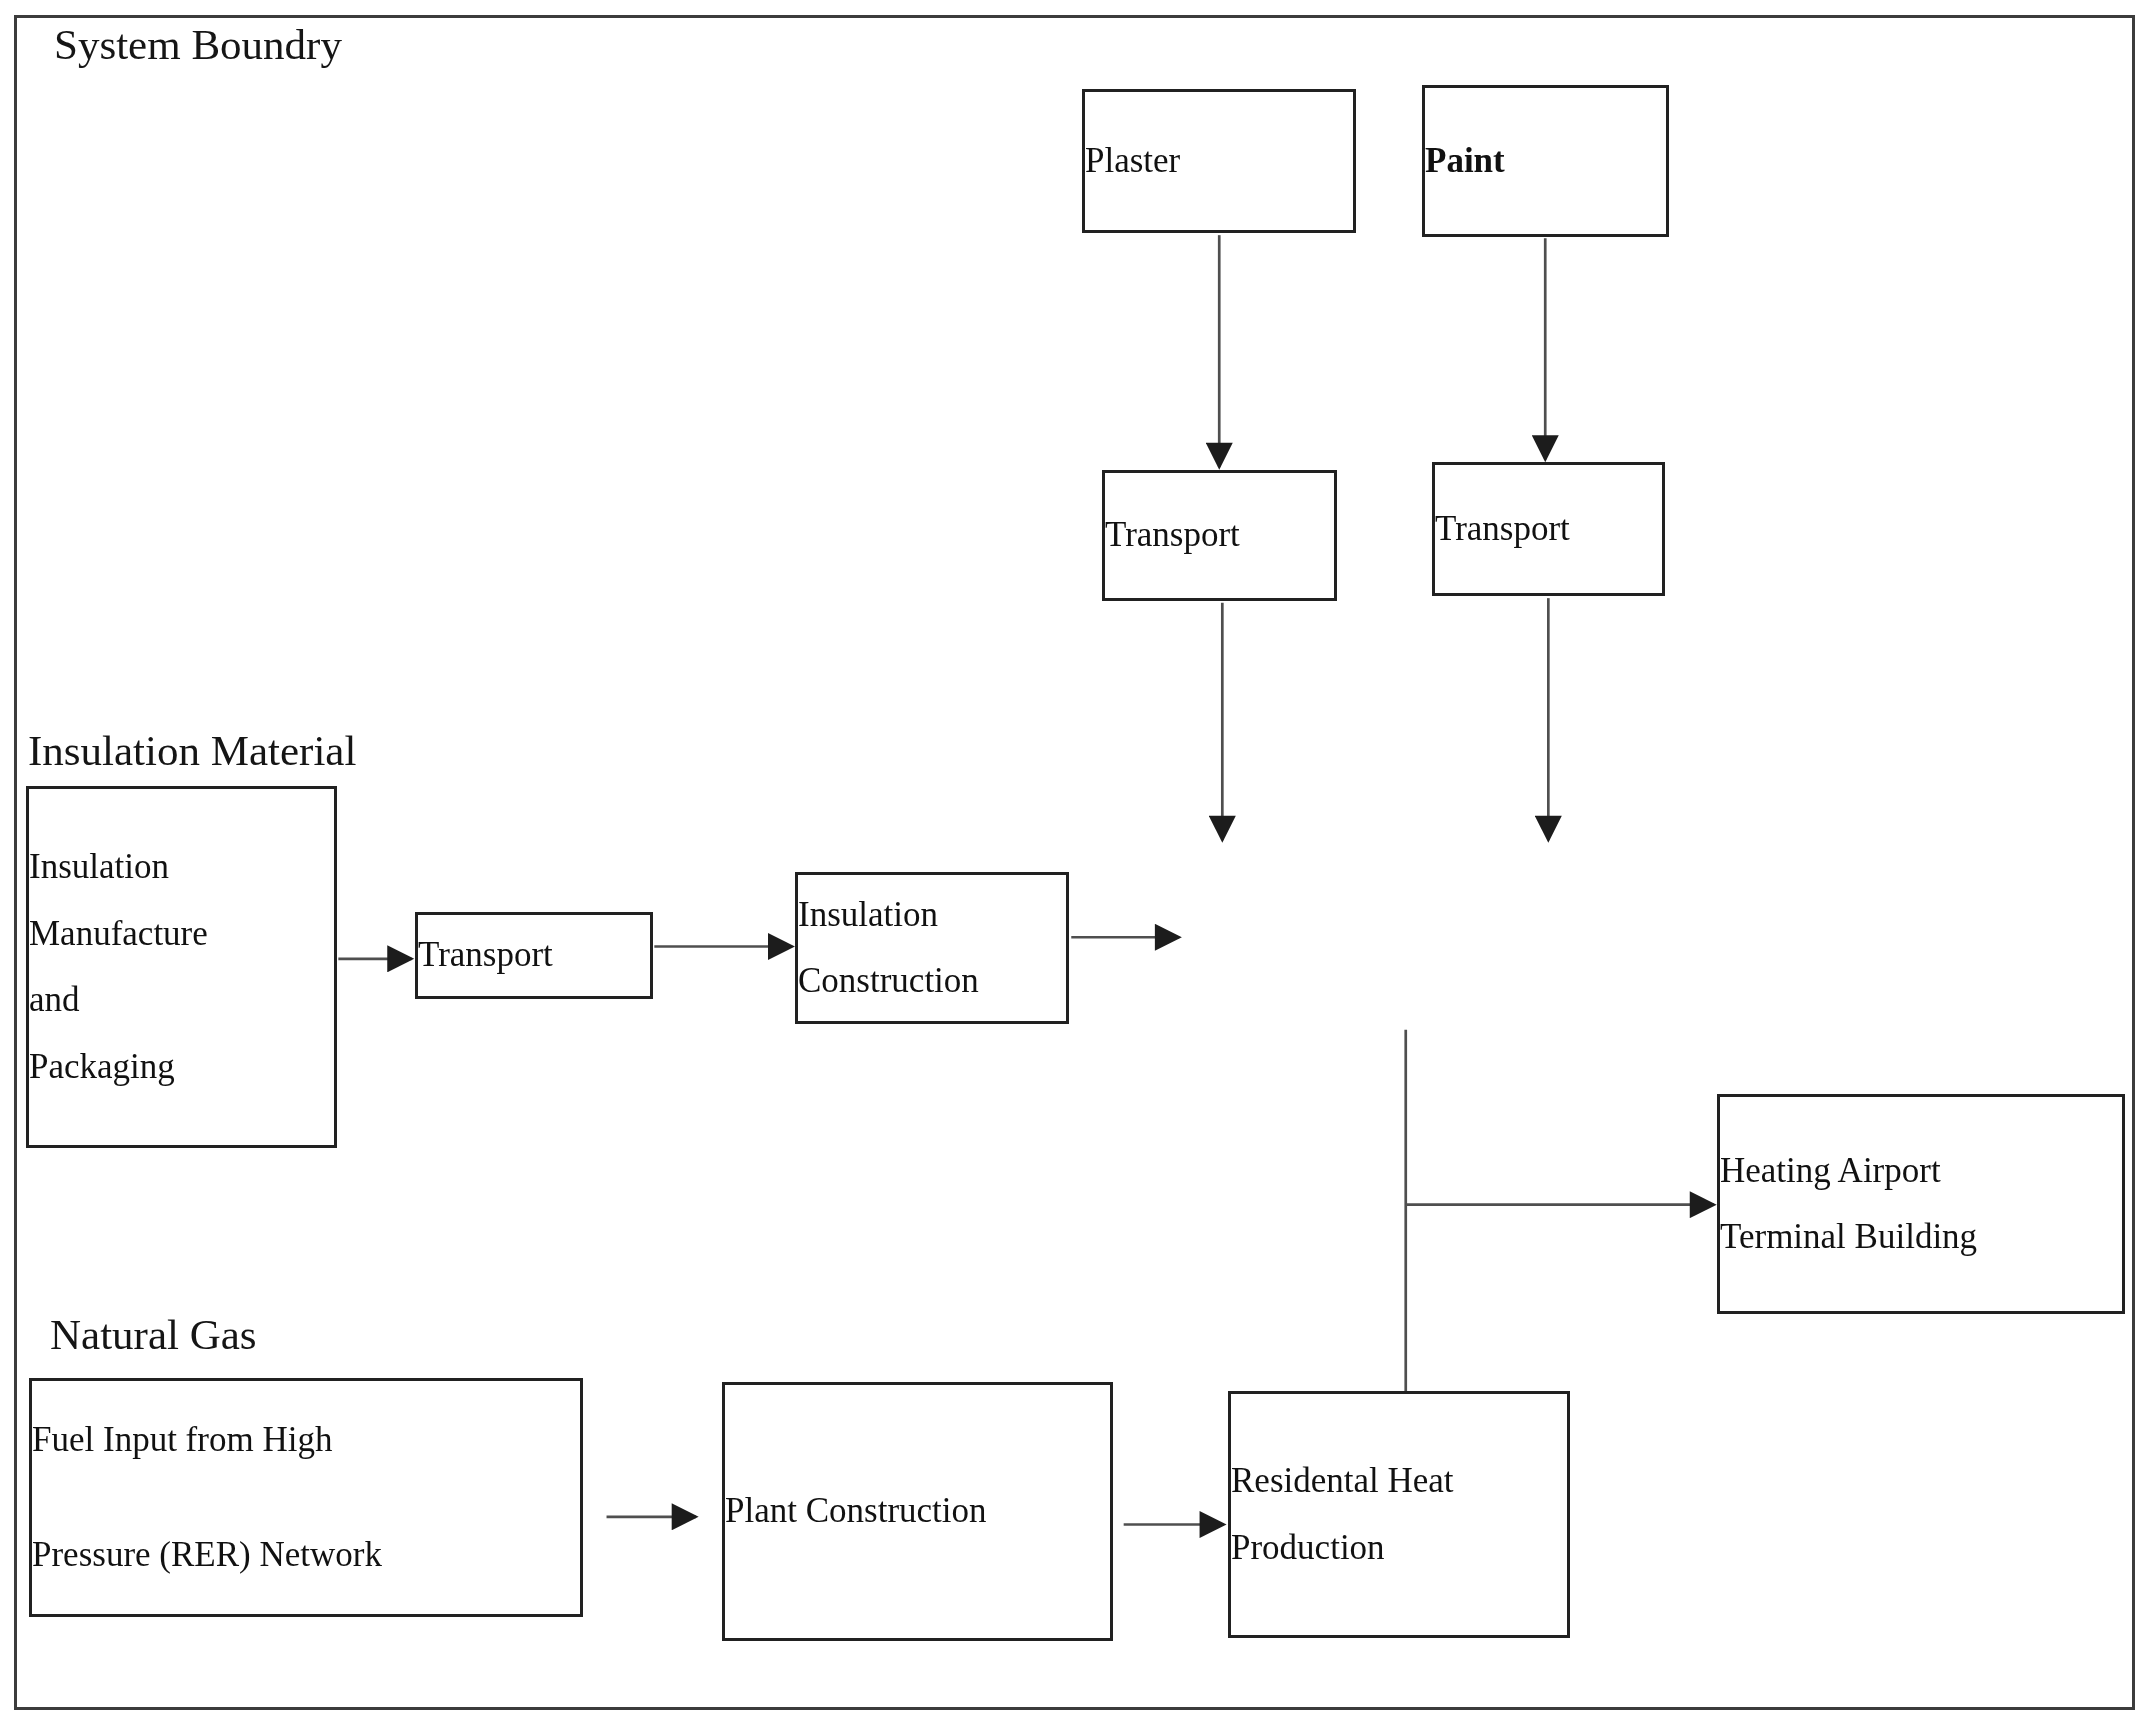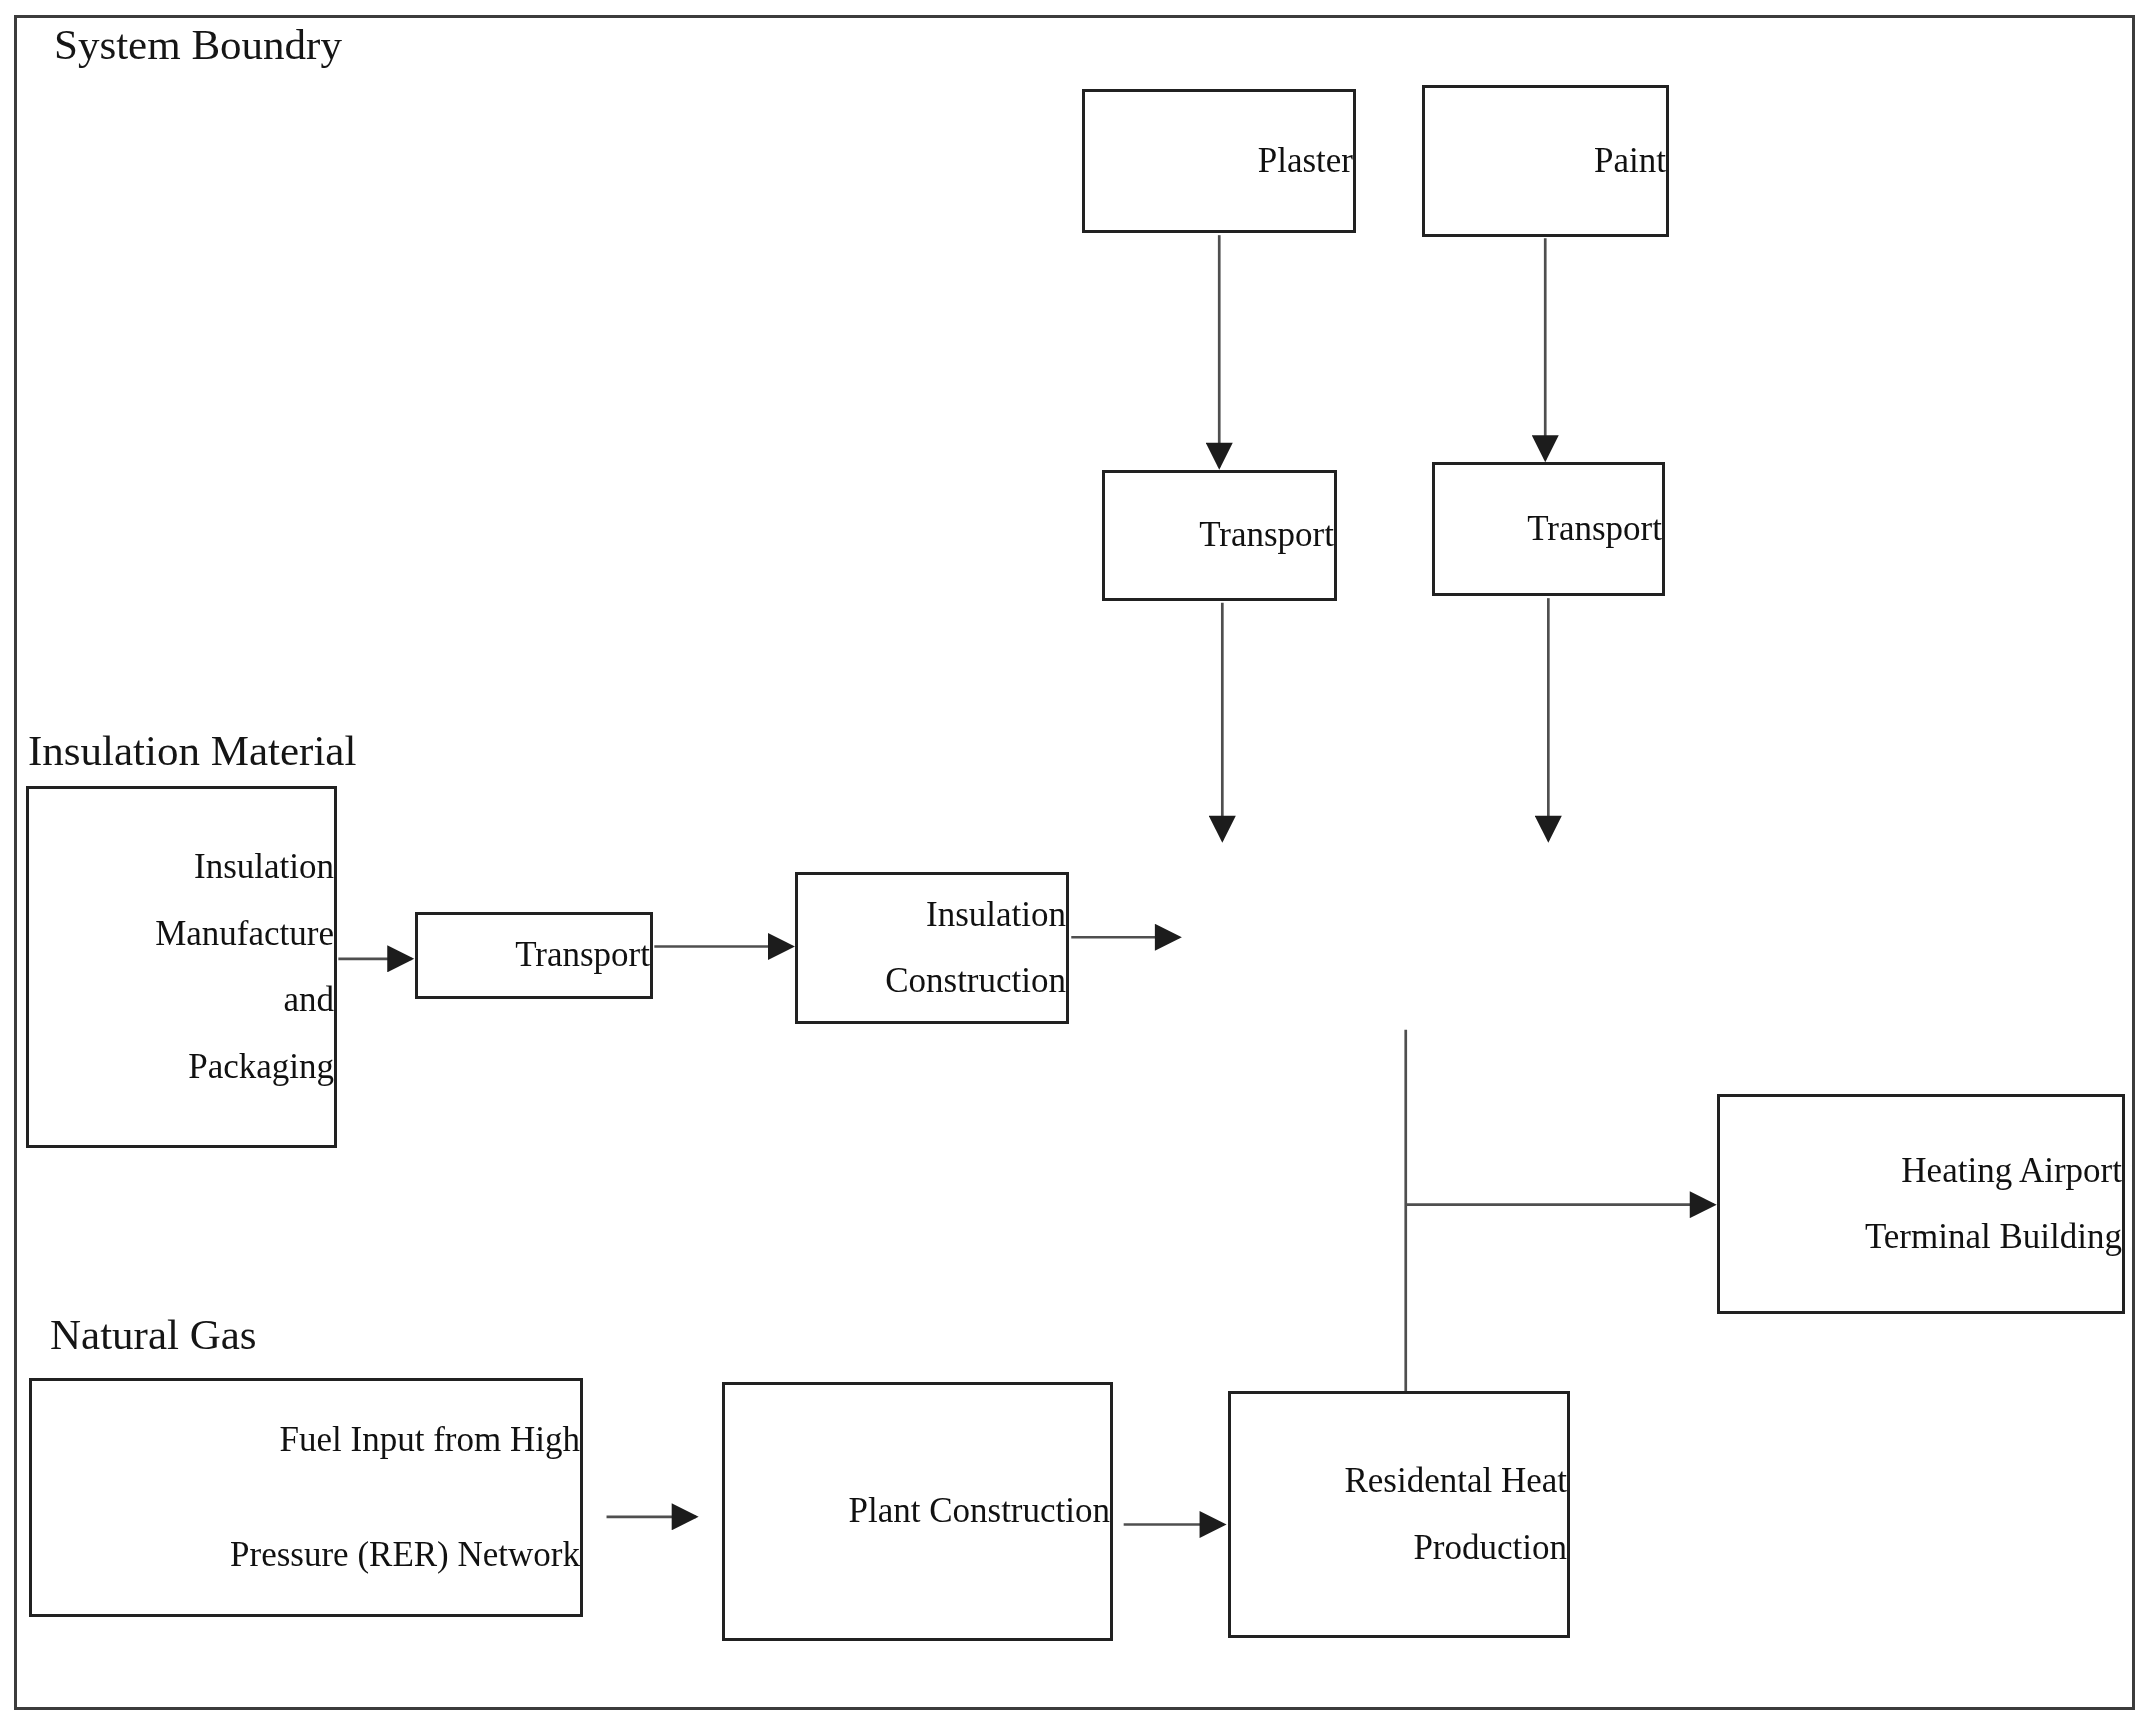--- a/index.html
+++ b/index.html
@@ -24,21 +24,21 @@
     font-size: 43px;
     color: #151515;
     white-space: nowrap;
   }
   .box {
     position: absolute;
     border: 3.9px solid #212121;
     background: #ffffff;
     display: flex;
     flex-direction: column;
-    align-items: flex-end;
+    align-items: flex-start;
     justify-content: center;
     text-align: center;
     font-size: 35px;
     line-height: 1.9;
     color: #111;
   }
   .box .ln { display: block; white-space: nowrap; }
   svg.wires { position: absolute; left: 0; top: 0; }
 </style>
 </head>
@@ -70,21 +70,21 @@
   </svg>
 
   <div class="hdr" style="left:54px; top:20px;">System Boundry</div>
   <div class="hdr" style="left:28px; top:726px;text-align:center;">Insulation Material</div>
   <div class="hdr" style="left:32px; top:1310px;margin-left:18px;">Natural Gas</div>
 
   <div class="box" style="left:1082px; top:89px; width:274px; height:144px;">
     <span class="ln">Plaster</span>
   </div>
 
-  <div class="box" style="left:1422px; top:85px; width:247px; height:152px;">
+  <div class="box" style="left:1422px; top:85px; width:247px; height:152px;font-weight:bold;">
     <span class="ln">Paint</span>
   </div>
 
   <div class="box" style="left:1102px; top:470px; width:235px; height:131px;">
     <span class="ln">Transport</span>
   </div>
 
   <div class="box" style="left:1432px; top:462px; width:233px; height:134px;">
     <span class="ln">Transport</span>
   </div>

